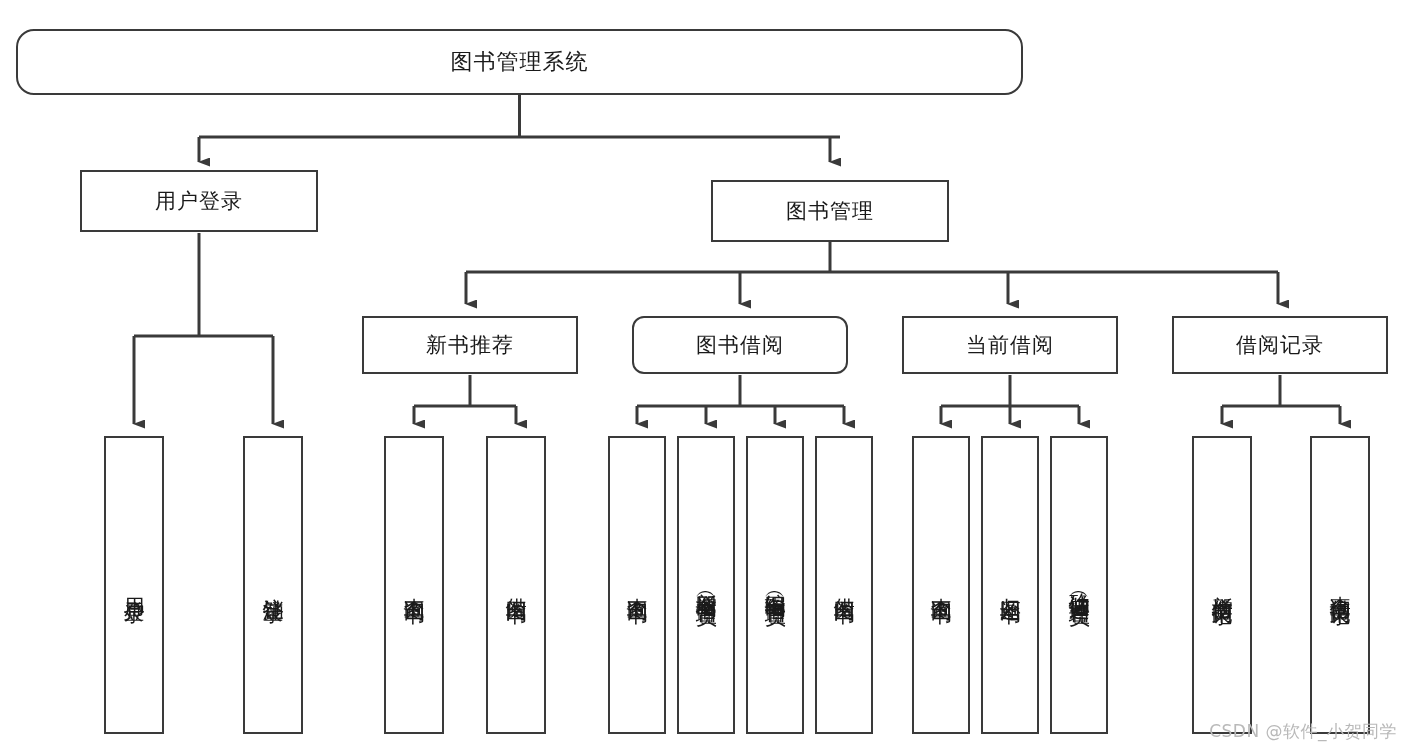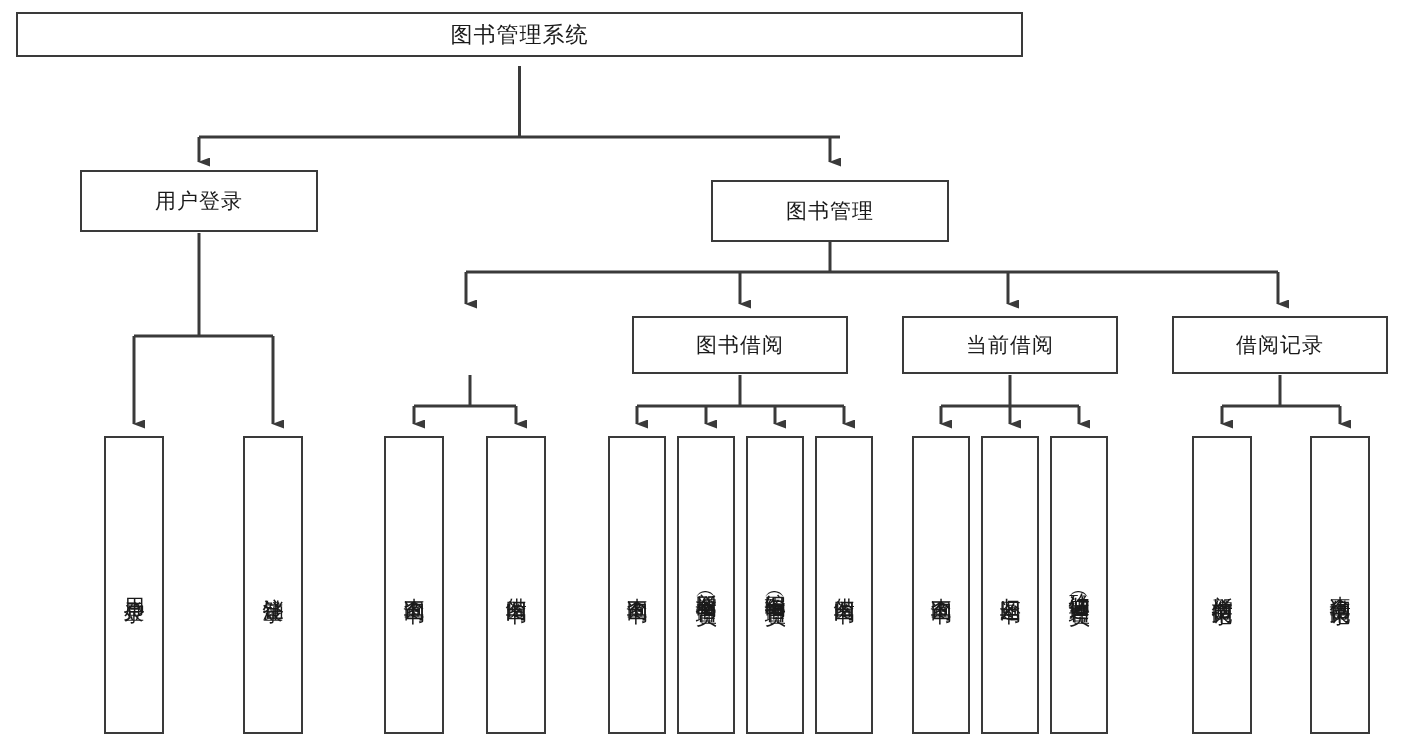--- a/index.html
+++ b/index.html
@@ -114,32 +114,35 @@
       <path d="M1010,406 L1010,424" marker-end="url(#arw)"></path>
       <path d="M1079,406 L1079,424" marker-end="url(#arw)"></path>
 
       <path d="M1280,375 L1280,406"></path>
       <path d="M1222,406 L1340,406"></path>
       <path d="M1222,406 L1222,424" marker-end="url(#arw)"></path>
       <path d="M1340,406 L1340,424" marker-end="url(#arw)"></path>
     </g>
   </svg>
 
-  <div class="node horiz root" style="left:16px; top:12px; width:1007px; height:45px;">
+  <div class="node horiz root" style="left:16px; top:29px; width:1007px; height:66px;border-radius:18px;">
     <span>图书管理系统</span>
   </div>
 
   <div class="node horiz" style="left:80px; top:170px; width:238px; height:62px;">
     <span>用户登录</span>
   </div>
   <div class="node horiz" style="left:711px; top:170px; width:238px; height:62px;margin-top:10px;">
     <span>图书管理</span>
   </div>
 
-  <div class="node horiz" style="left:632px; top:316px; width:216px; height:58px;">
+  <div class="node horiz" style="left:362px; top:316px; width:216px; height:58px;">
+    <span>新书推荐</span>
+  </div>
+  <div class="node horiz" style="left:632px; top:316px; width:216px; height:58px;border-radius:12px;">
     <span>图书借阅</span>
   </div>
   <div class="node horiz" style="left:902px; top:316px; width:216px; height:58px;">
     <span>当前借阅</span>
   </div>
   <div class="node horiz" style="left:1172px; top:316px; width:216px; height:58px;justify-content:center;">
     <span>借阅记录</span>
   </div>
 
   <div class="node vert" style="left:104px; top:436px; width:60px; height:298px;">
@@ -179,13 +182,14 @@
     <span class="vtext">确认归还（管理员）</span>
   </div>
 
   <div class="node vert" style="left:1192px; top:436px; width:60px; height:298px;">
     <span class="vtext">新增借阅记录</span>
   </div>
   <div class="node vert" style="left:1310px; top:436px; width:60px; height:298px;">
     <span class="vtext">查询借阅记录</span>
   </div>
 
+  <div class="watermark">CSDN @软件_小贺同学</div>
 </div>
 
 </body></html>

